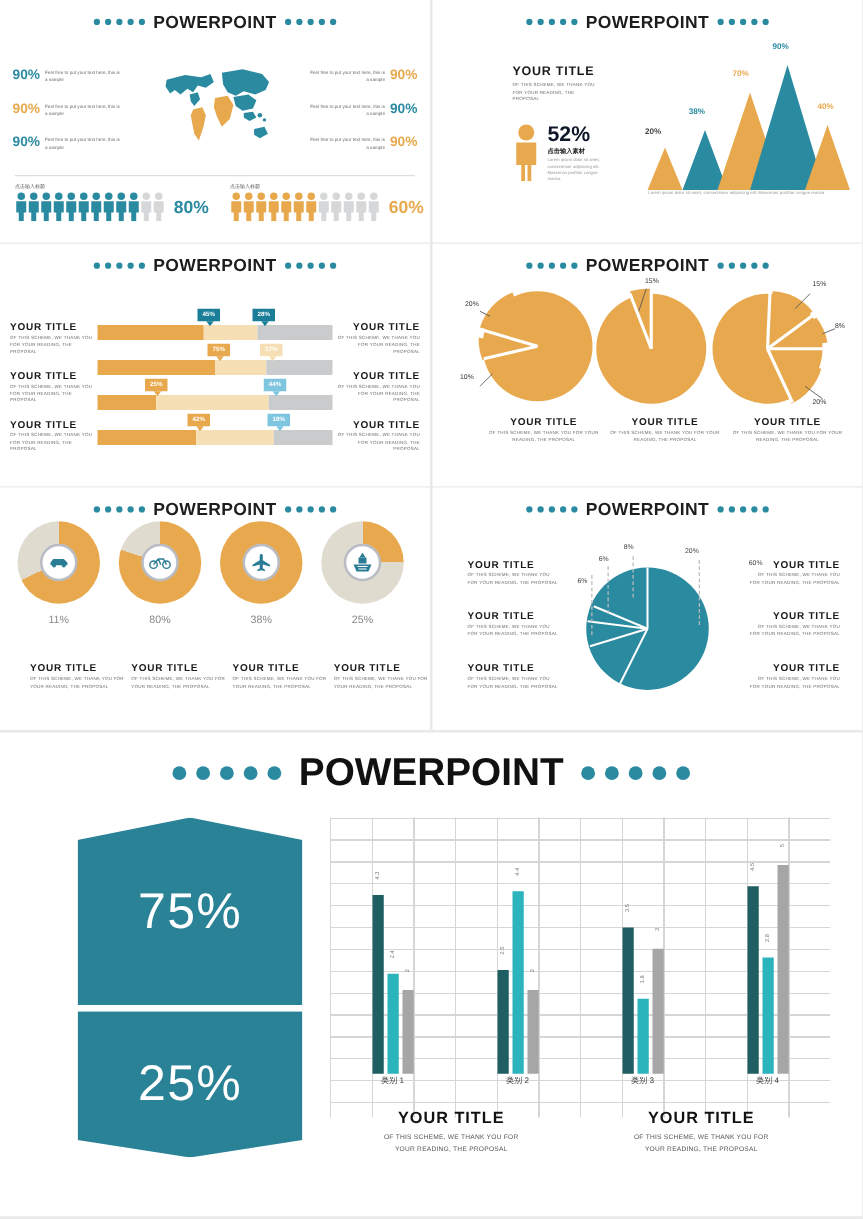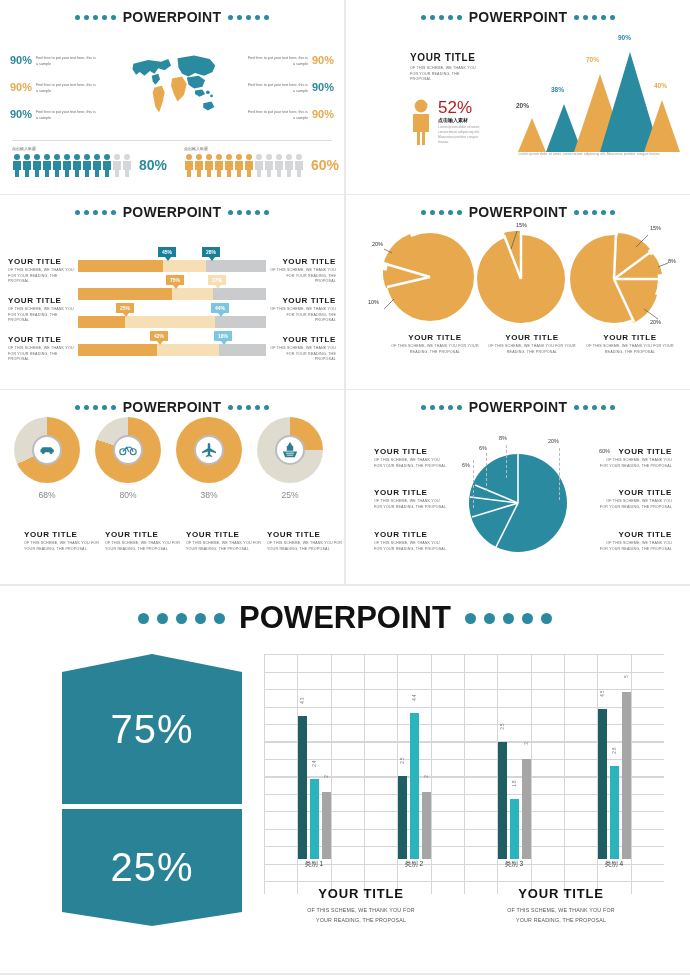--- a/index.html
+++ b/index.html
@@ -39,21 +39,21 @@
   .s1-div { position:absolute; top:140px; left:12px; width:320px; height:1px; background:#ddd; }
   .s1-people { position:absolute; top:146px; width:100%; display:flex; }
   .pgrp { width:50%; padding-left:12px; }
   .pgrp .cap { font-size:4px; color:#555; margin-bottom:2px; }
   .prow { display:flex; align-items:center; gap:1px; }
   .prow .pv { font-size:14px; font-weight:bold; margin-left:6px; }
 
   
   .s2-left { position:absolute; top:52px; left:64px; width:95px; }
   .s2-52 { display:flex; gap:6px; margin-top:16px; }
-  .s2-52 .big { font-size:17px; font-weight:normal; color:#b91c1c; line-height:1; }
+  .s2-52 .big { font-size:17px; font-weight:bold; color:#0f172a; line-height:1; }
   .s2-cn { font-size:5px; font-weight:bold; color:#1a1a1a; margin:1px 0 2px; }
   .s2-lor { font-size:3.4px; line-height:1.5; color:#999; }
   .tri-wrap { position:absolute; left:150px; top:42px; width:185px; height:110px; }
   .tri-lbl { position:absolute; font-size:6.5px; font-weight:bold; }
   .s2-cap { position:absolute; left:152px; top:152px; width:182px; text-align:center; font-size:3.5px; line-height:1.6; color:#999; }
 
   
   .s3-side { position:absolute; width:72px; }
   .s3-side .yt-sub { margin-top:2px; }
   .s3-bars { position:absolute; left:78px; top:65px; width:188px; }
@@ -566,21 +566,21 @@
           <rect x="6" y="5" width="8" height="6" fill="#2a7d95"></rect>
           <path d="M1 12 L19 12 L16 19 L4 19 Z" fill="#2a7d95"></path>
           <g stroke="#fff" stroke-width="1">
               <path d="M5 14 L15 14"></path>
               <path d="M6 16.5 L14 16.5"></path>
             </g>
         </svg>
       </div>
     </div>
 
-    <div class="d-pct" style="left:14px;top:100px">68%</div>
+    <div class="d-pct" style="left:14px;top:100px">11%</div>
     <div class="d-pct" style="left:95px;top:100px">80%</div>
     <div class="d-pct" style="left:176px;top:100px">38%</div>
     <div class="d-pct" style="left:257px;top:100px">25%</div>
 
     <div class="s5-cap" style="left:24px;top:140px">
       <div class="yt">YOUR TITLE</div>
       <div class="yt-sub" style="margin-top:2px">OF THIS SCHEME, WE THANK YOU FOR YOUR READING, THE PROPOSAL</div>
     </div>
     <div class="s5-cap" style="left:105px;top:140px">
       <div class="yt">YOUR TITLE</div>

